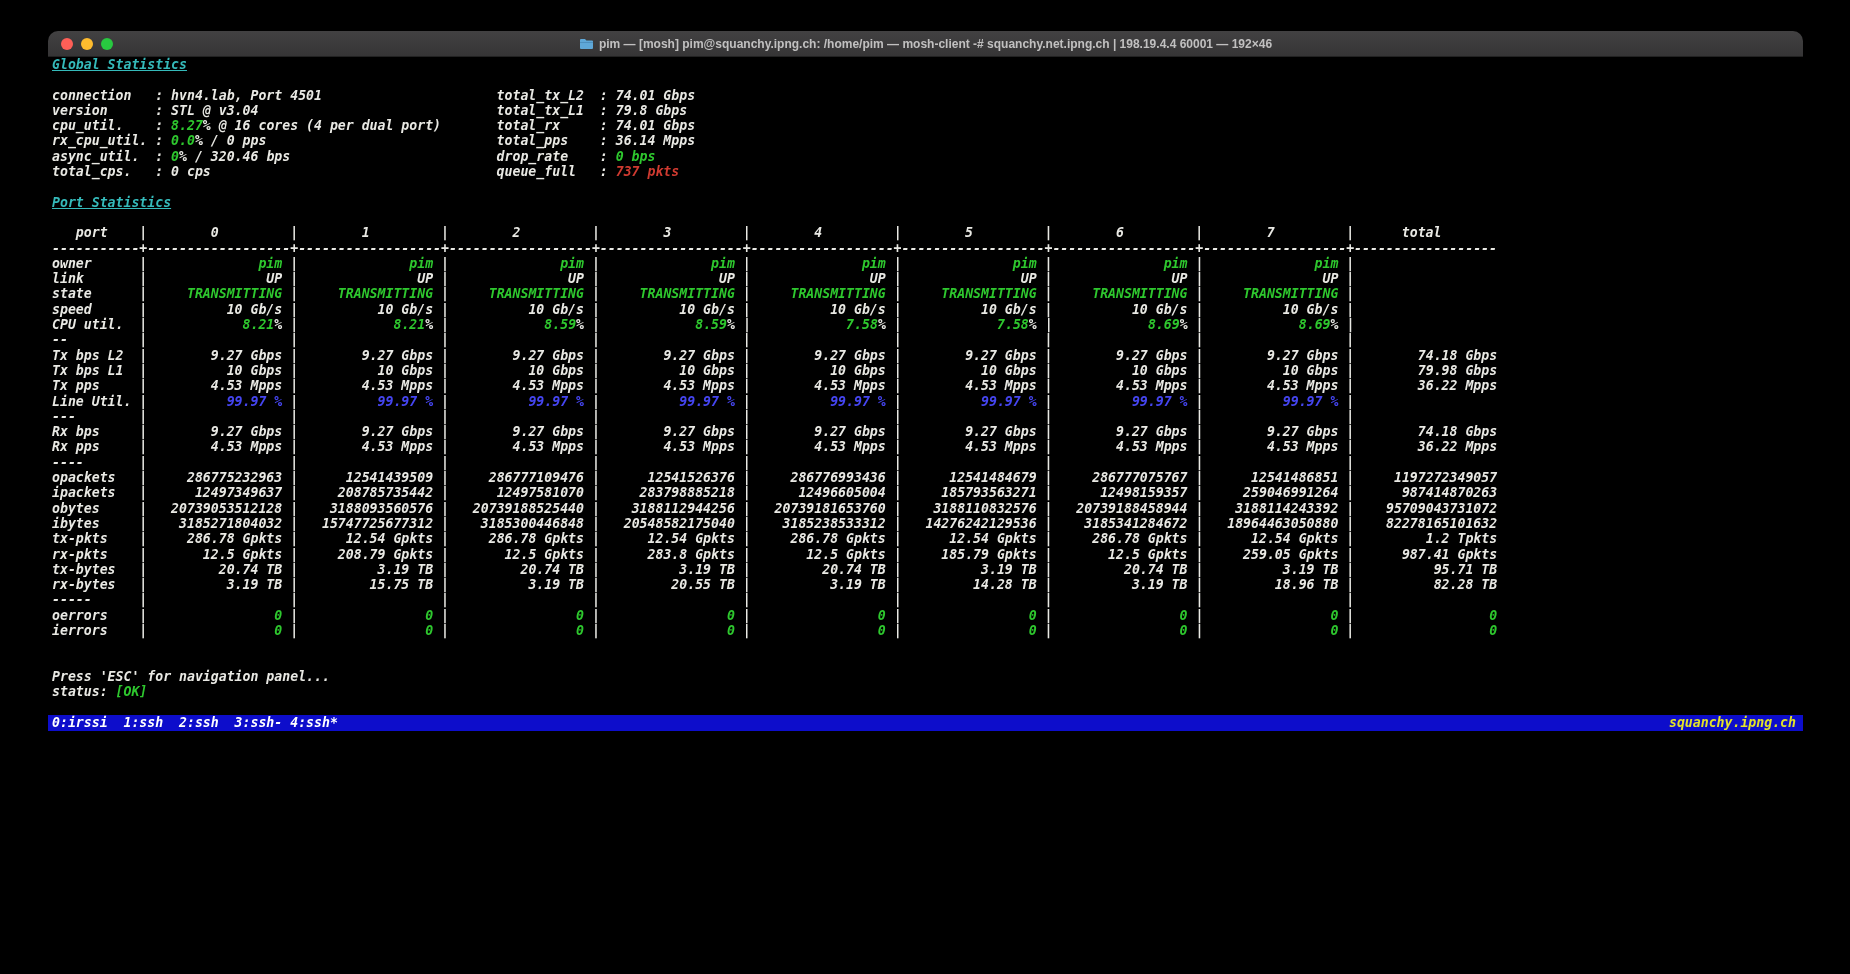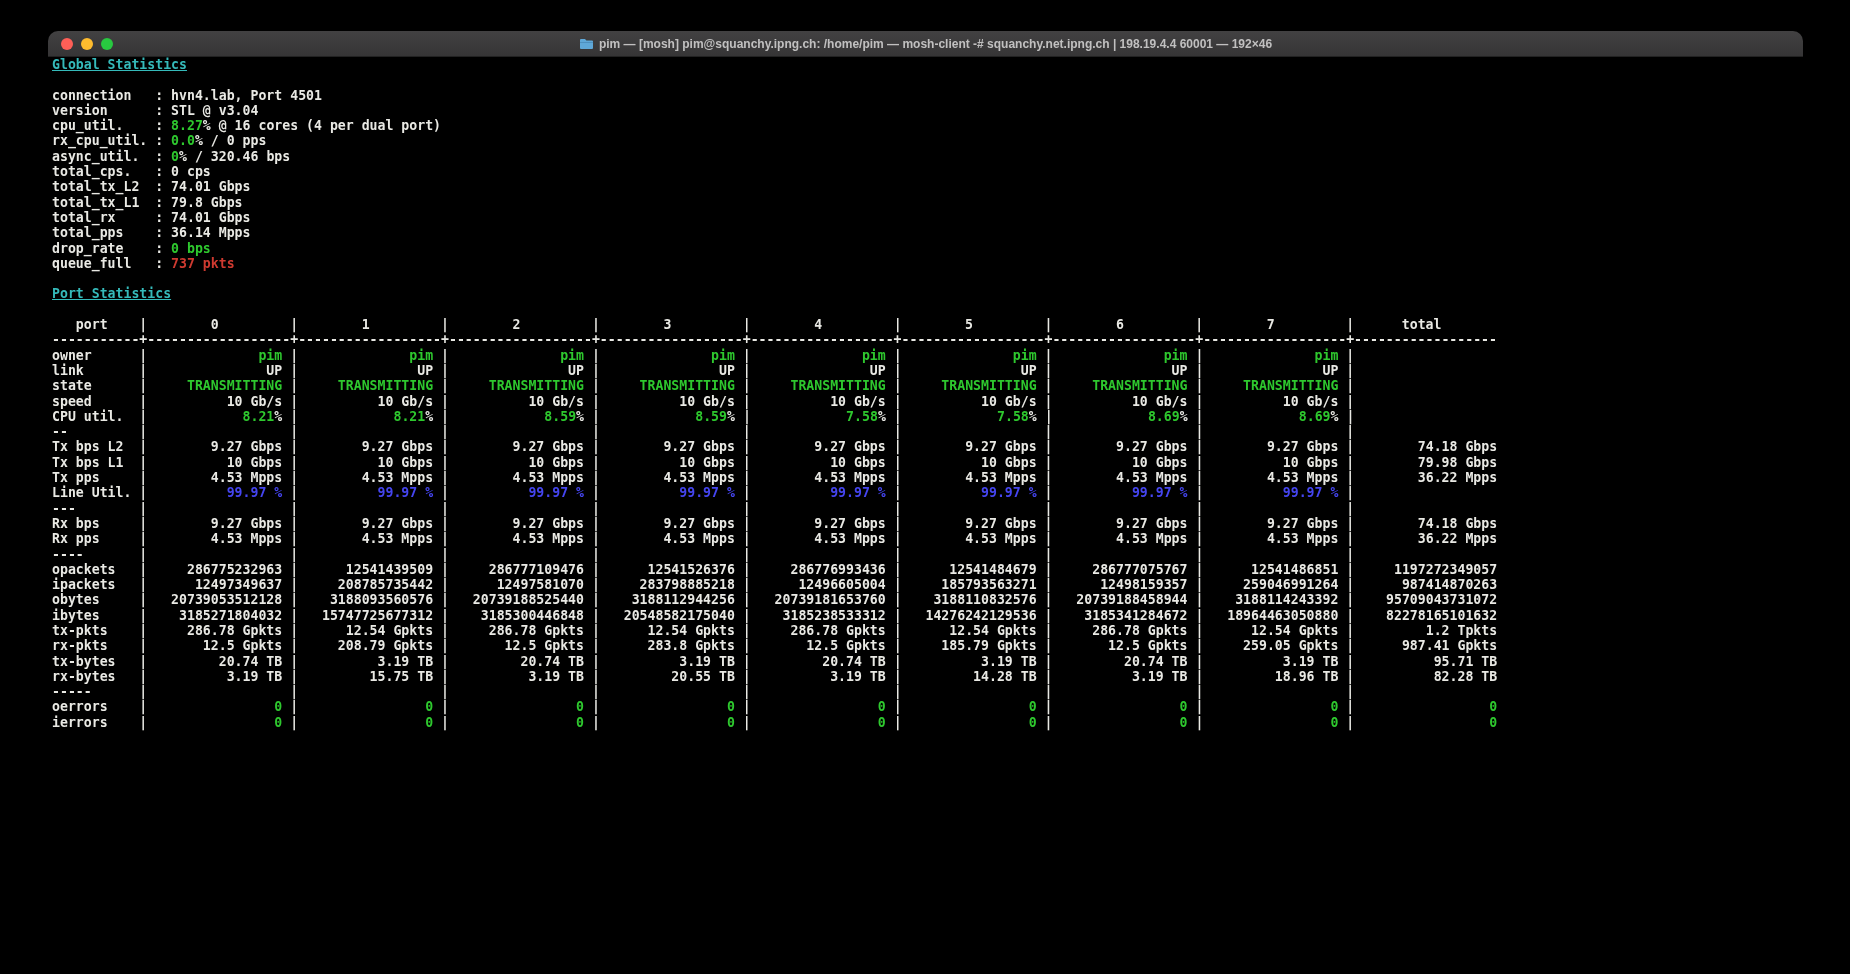--- a/index.html
+++ b/index.html
@@ -19,32 +19,32 @@
   .lights{position:absolute;left:13px;top:0;height:26px;display:flex;align-items:center;gap:8px;}
   .light{width:12px;height:12px;border-radius:50%;display:inline-block;}
   .light.red{background:#ff5f57;}
   .light.yellow{background:#febc2e;}
   .light.green{background:#28c840;}
   .title{flex:1;text-align:center;font-family:"Liberation Sans",sans-serif;
          font-size:12px;font-weight:bold;color:#c1c0c0;white-space:nowrap;
          display:flex;align-items:center;justify-content:center;gap:5px;}
   .folder-ic{display:inline-block;vertical-align:middle;}
   .term{position:absolute;left:0;top:26px;right:0;bottom:0;background:#000;
-        font-size:13.2px;line-height:15.3px;font-weight:700;color:var(--fg);}
+        font-size:13.2px;line-height:15.3px;font-weight:700;color:var(--fg);font-style:italic;}
   .line{height:15.3px;white-space:pre;padding-left:4px;}
   .fg{color:var(--fg);}
   .green,[data-c="green"]{color:var(--green);}
   .teal{color:var(--teal);}
   .blue{color:var(--blue);}
   .red,[data-c="red"]{color:var(--red);}
   [data-c="fg"]{color:var(--fg);}
   .u{text-decoration:underline;}
   .b{font-weight:700;}
   .key{display:inline-block;width:13ch;}
-  .gs-cols{display:flex;flex-direction:column;}
+  .gs-cols{display:flex;}
   .gs-left{width:56ch;}
   .cursor{display:inline-block;width:1ch;height:14px;background:var(--green);
           vertical-align:text-bottom;}
   .tmux{background:var(--barblue);display:flex;justify-content:space-between;
         padding-right:7px;height:16px;}
   .tmux-windows{color:#ffffff;}
   .tmux-host{color:var(--baryellow);}
 </style>
 </head>
 <body>

